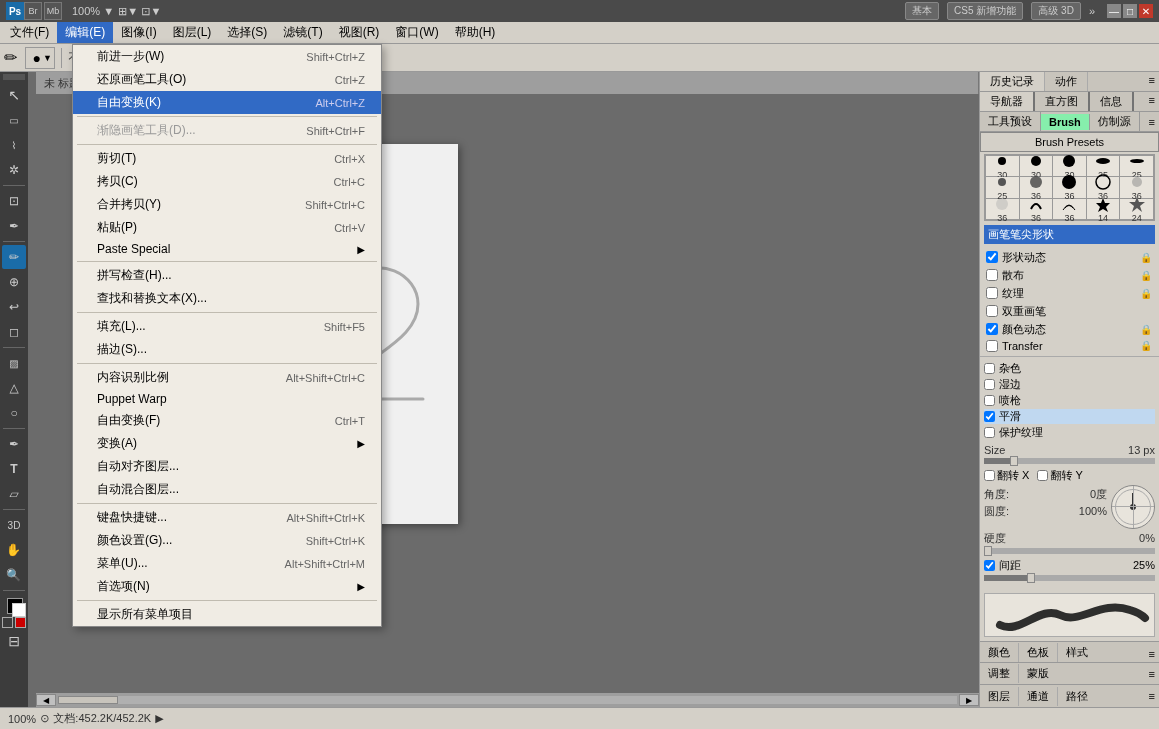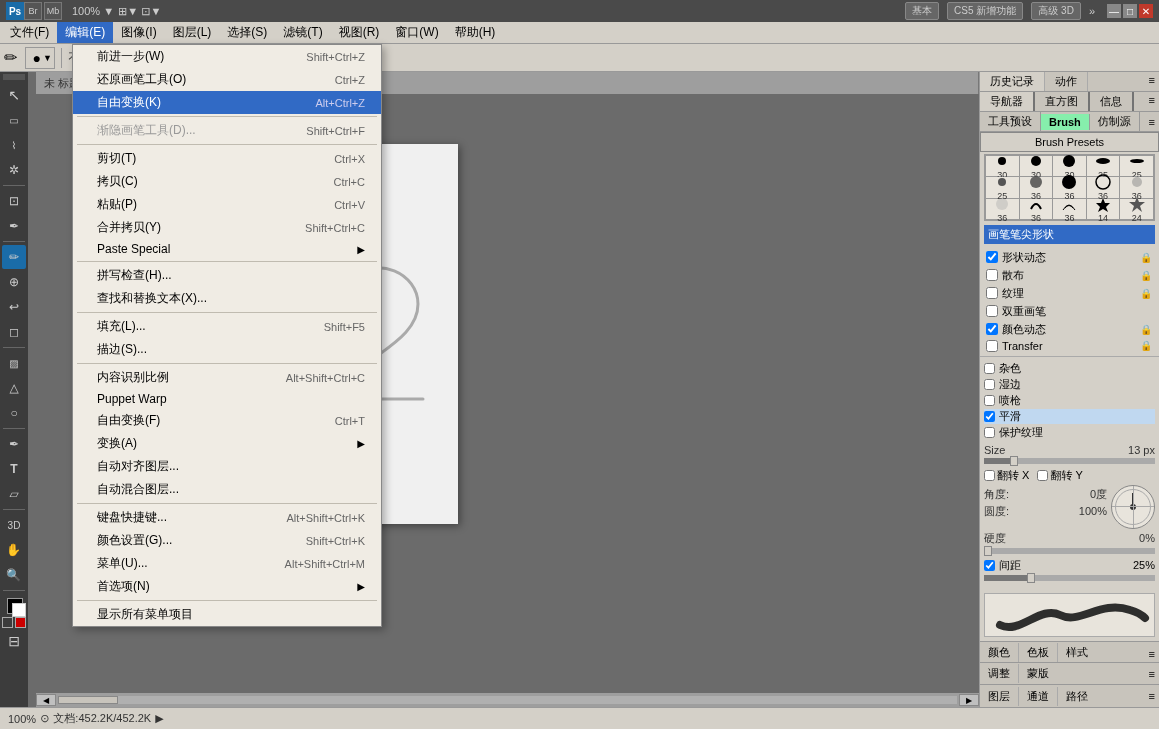--- a/index.html
+++ b/index.html
@@ -548,28 +548,28 @@
   <div class="dd-sep"></div>
   <div class="dd-item">
     <span>剪切(T)</span>
     <span class="shortcut">Ctrl+X</span>
   </div>
   <div class="dd-item">
     <span>拷贝(C)</span>
     <span class="shortcut">Ctrl+C</span>
   </div>
   <div class="dd-item">
+    <span>合并拷贝(Y)</span>
+    <span class="shortcut">Shift+Ctrl+C</span>
+  </div>
+  <div class="dd-item">
     <span>粘贴(P)</span>
     <span class="shortcut">Ctrl+V</span>
   </div>
   <div class="dd-item">
-    <span>合并拷贝(Y)</span>
-    <span class="shortcut">Shift+Ctrl+C</span>
-  </div>
-  <div class="dd-item">
     <span>Paste Special</span>
     <span class="arrow">▶</span>
   </div>
   <div class="dd-sep"></div>
   <div class="dd-item">
     <span>拼写检查(H)...</span>
   </div>
   <div class="dd-item">
     <span>查找和替换文本(X)...</span>
   </div>

